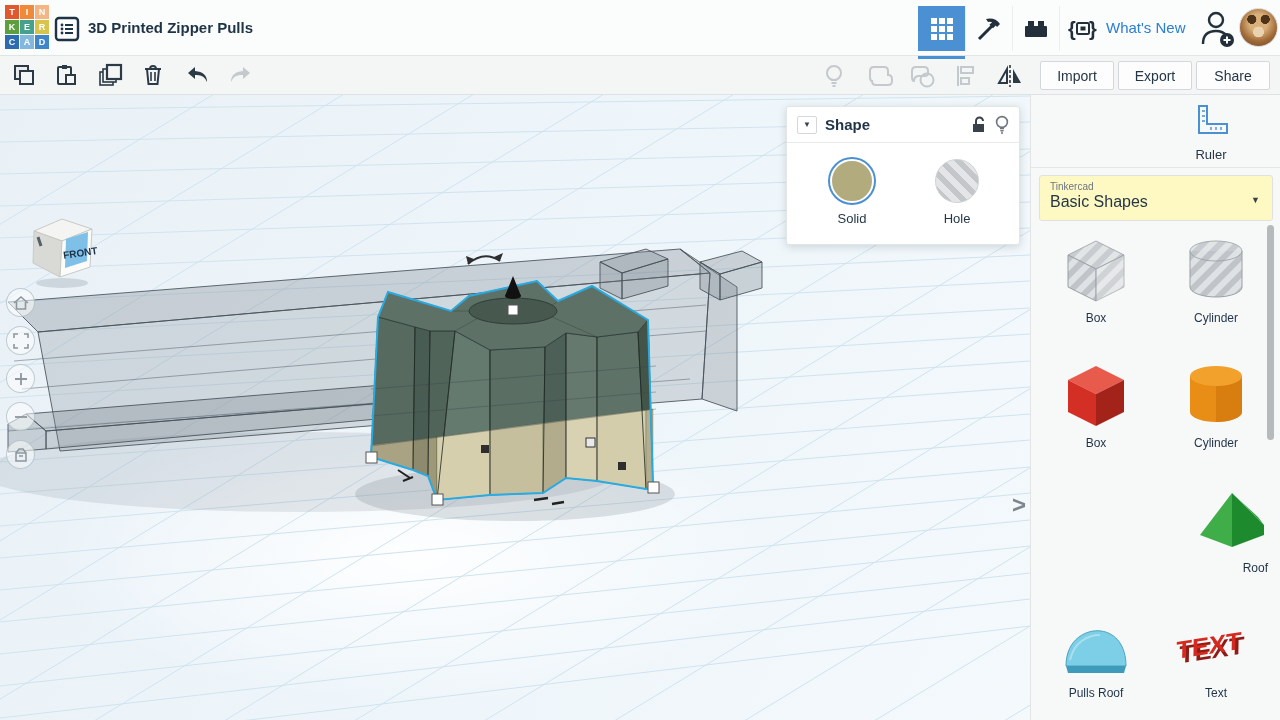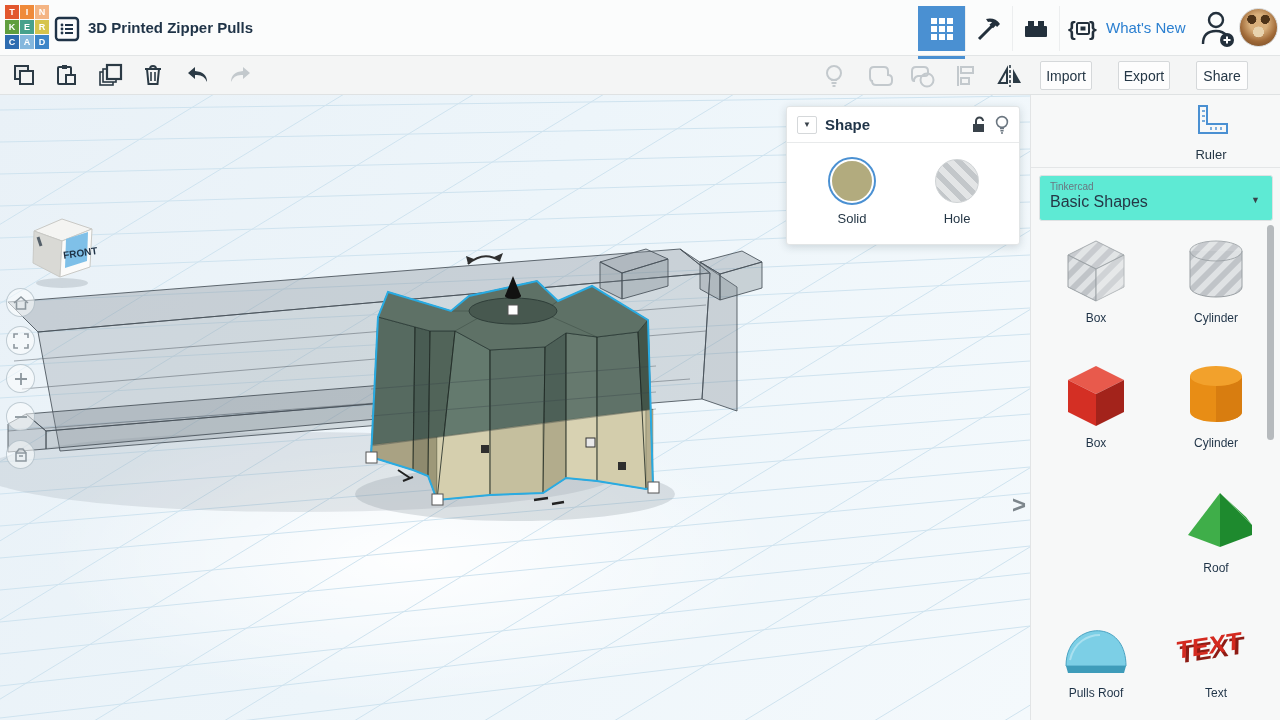--- a/index.html
+++ b/index.html
@@ -22,21 +22,21 @@
             background: radial-gradient(circle at 32% 28%, #4e3318 0 12%, transparent 13%),
                         radial-gradient(circle at 68% 28%, #4e3318 0 12%, transparent 13%),
                         radial-gradient(circle at 50% 62%, #e8d3ae 0 18%, transparent 19%),
                         radial-gradient(circle at 50% 38%, #d9b07c 0 30%, #a06a38 62%, #6b4320 100%);
             border:1px solid #d8dadb; }
 
   
   #toolbar { position:absolute; left:0; top:56px; width:1280px; height:39px; background:#f4f5f5; border-bottom:1px solid #dfe2e3; z-index:40; }
   #active-underline { position:absolute; left:918px; top:0; width:47px; height:3px; background:#4a90d2; }
   .tb-icon { position:absolute; top:7px; width:26px; height:26px; cursor:pointer; }
-  .tb-btn { position:absolute; top:5px; height:29px; width:52px; background:#fdfdfd; border:1px solid #d5d8da; border-radius:2px;
+  .tb-btn { position:absolute; top:5px; height:29px; width:74px; background:#fdfdfd; border:1px solid #d5d8da; border-radius:2px;
             font-size:14px; color:#253746; display:flex; align-items:center; justify-content:center; cursor:pointer; }
 
   
   #viewport { position:absolute; left:0; top:95px; width:1030px; height:625px;
      background: radial-gradient(ellipse 520px 210px at 40% 74%, rgba(255,255,255,.95), rgba(255,255,255,0) 70%),
                  linear-gradient(115deg,#e9f1f7 0%,#edf5fa 45%,#f4f9fc 100%); overflow:hidden; }
   #scene { position:absolute; left:0; top:0; }
   .nav-circle { position:absolute; left:6px; width:29px; height:29px; border-radius:50%; border:1px solid rgba(150,168,178,.55);
                 background:rgba(251,253,254,.55); display:flex; align-items:center; justify-content:center; cursor:pointer; }
   #view-cube { position:absolute; left:26px; top:116px; width:72px; height:80px; cursor:pointer; }
@@ -53,21 +53,21 @@
   .swatch { width:44px; height:44px; border-radius:50%; margin:0 auto; cursor:pointer; }
   .swatch.solid { background:#b2ab7e; border:2px solid #fff; box-shadow:0 0 0 2px #4a90d2; }
   .swatch.hole { background:repeating-linear-gradient(45deg,#e3e5e6 0 6px,#c3c7ca 6px 12px); border:1px solid #cfd3d5; }
   .swatch-label { margin-top:8px; font-size:13px; color:#253746; }
 
   
   #right-panel { position:absolute; left:1030px; top:95px; width:250px; height:625px; background:#f7f8f8; border-left:1px solid #e2e4e5; }
   .rp-tool { position:absolute; top:8px; width:100px; text-align:center; cursor:pointer; }
   .rp-tool .lbl { margin-top:4px; font-size:13px; color:#253746; }
   #rp-divider { position:absolute; left:0; top:72px; width:250px; border-top:1px solid #e4e6e7; }
-  #lib-dd { position:absolute; left:8px; top:80px; width:234px; height:46px; background:#5eead4; border:1px solid #dfe2e3; border-radius:3px;
+  #lib-dd { position:absolute; left:8px; top:80px; width:234px; height:46px; background:#fef9c3; border:1px solid #dfe2e3; border-radius:3px;
             padding:5px 10px; cursor:pointer; }
   #lib-brand { font-size:10px; color:#6b7680; }
   #lib-name { font-size:16px; color:#253746; margin-top:1px; }
   #lib-caret { position:absolute; right:12px; top:19px; font-size:9px; color:#39424a; }
   .shape-cell { position:absolute; width:104px; text-align:center; cursor:pointer; }
   .shape-cell .lbl { font-size:12px; color:#1f3347; margin-top:2px; }
   #rp-scrollbar { position:absolute; left:236px; top:130px; width:7px; height:215px; border-radius:4px; background:#b6babd; cursor:pointer; }
 </style>
 </head>
 <body>
@@ -429,21 +429,21 @@
     <div class="lbl">Box</div>
   </div>
   <div class="shape-cell" style="left:133px; top:263px;">
     <svg width="80" height="72" viewBox="0 0 80 72">
         <path d="M14 18 v36 a26 10 0 0 0 52 0 v-36" fill="#e88d15"></path>
         <path d="M40 28 a26 10 0 0 0 26 -10 v36 a26 10 0 0 1 -26 10 Z" fill="#d87d10"></path>
         <ellipse cx="40" cy="18" rx="26" ry="10" fill="#f2a12c"></ellipse>
       </svg>
     <div class="lbl">Cylinder</div>
   </div>
-  <div class="shape-cell" style="left:133px; top:388px;">
+  <div class="shape-cell" style="left:133px; top:388px;text-align:right;">
     <svg width="80" height="72" viewBox="0 0 80 72">
         <polygon points="44,10 12,52 44,64" fill="#3fae49"></polygon>
         <polygon points="44,10 76,42 76,52 44,64" fill="#1e8a2e"></polygon>
         <polygon points="44,10 76,42 70,34 46,12" fill="#2f9e3a"></polygon>
       </svg>
     <div class="lbl">Roof</div>
   </div>
   <div class="shape-cell" style="left:13px; top:513px;">
     <svg width="80" height="72" viewBox="0 0 80 72">
         <path d="M10,58 C10,30 32,21 45,23 C60,25 70,38 70,58 Z" fill="#7ccfe6" stroke="#4aa3c2" stroke-width="1"></path>

